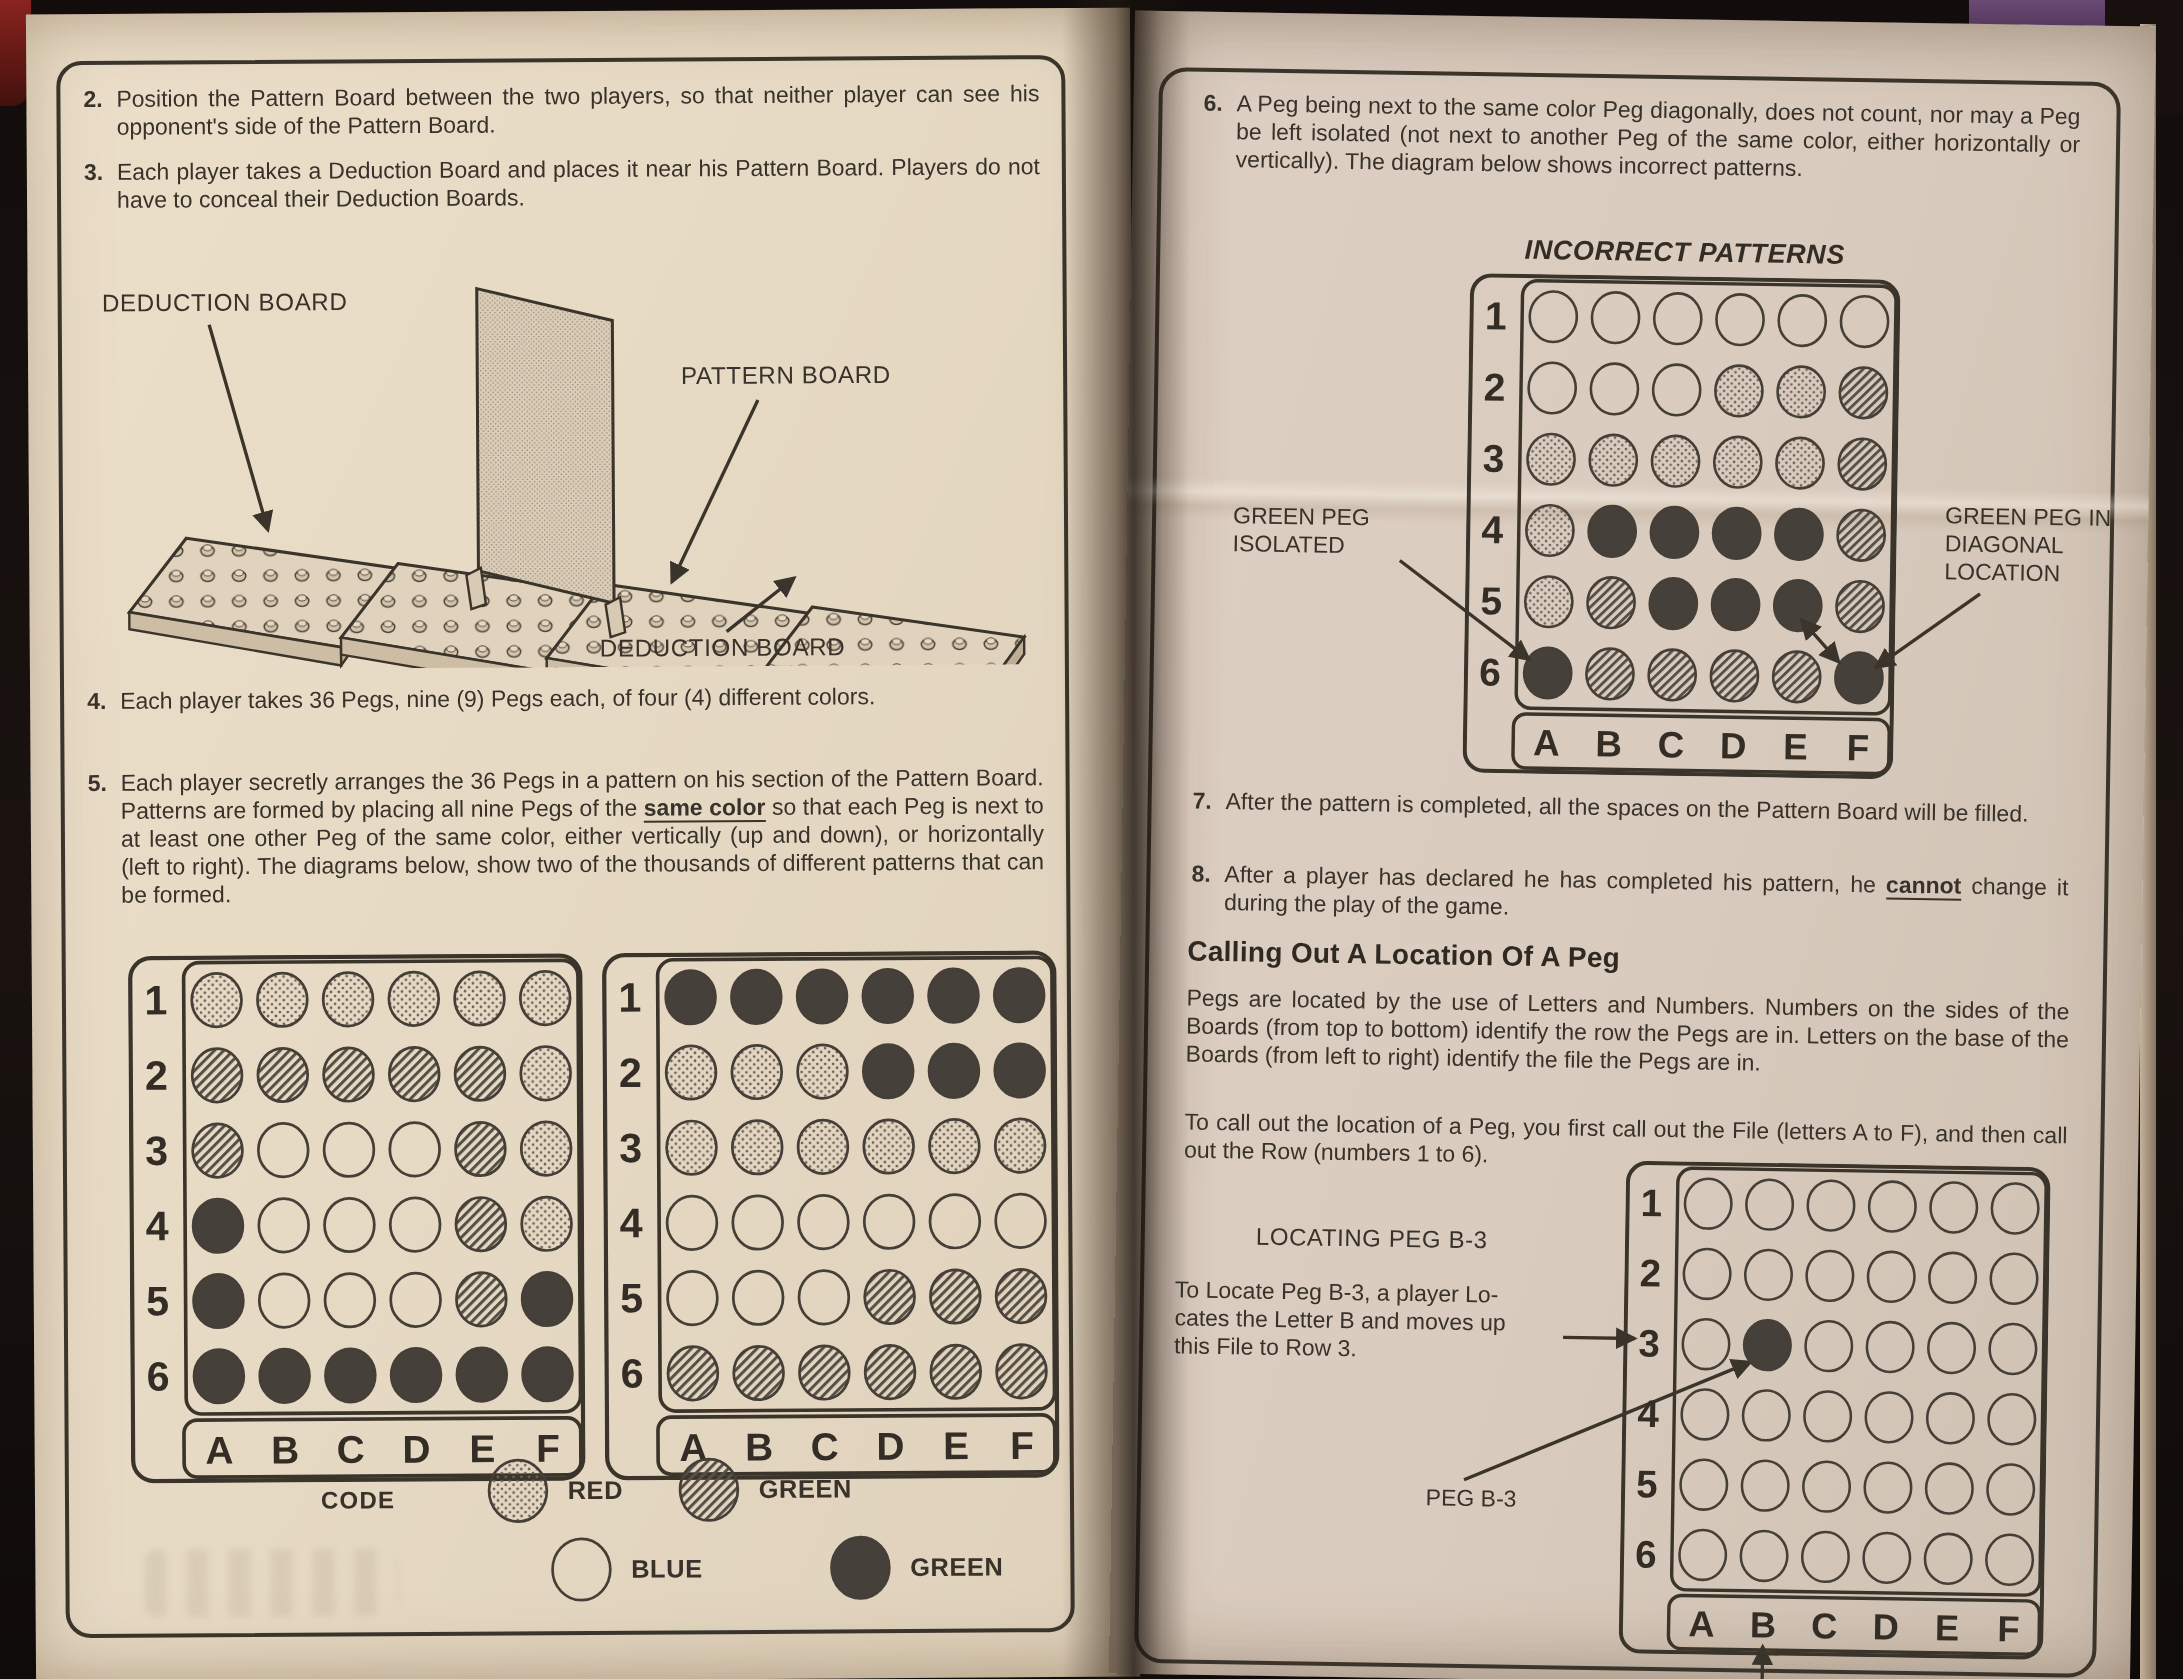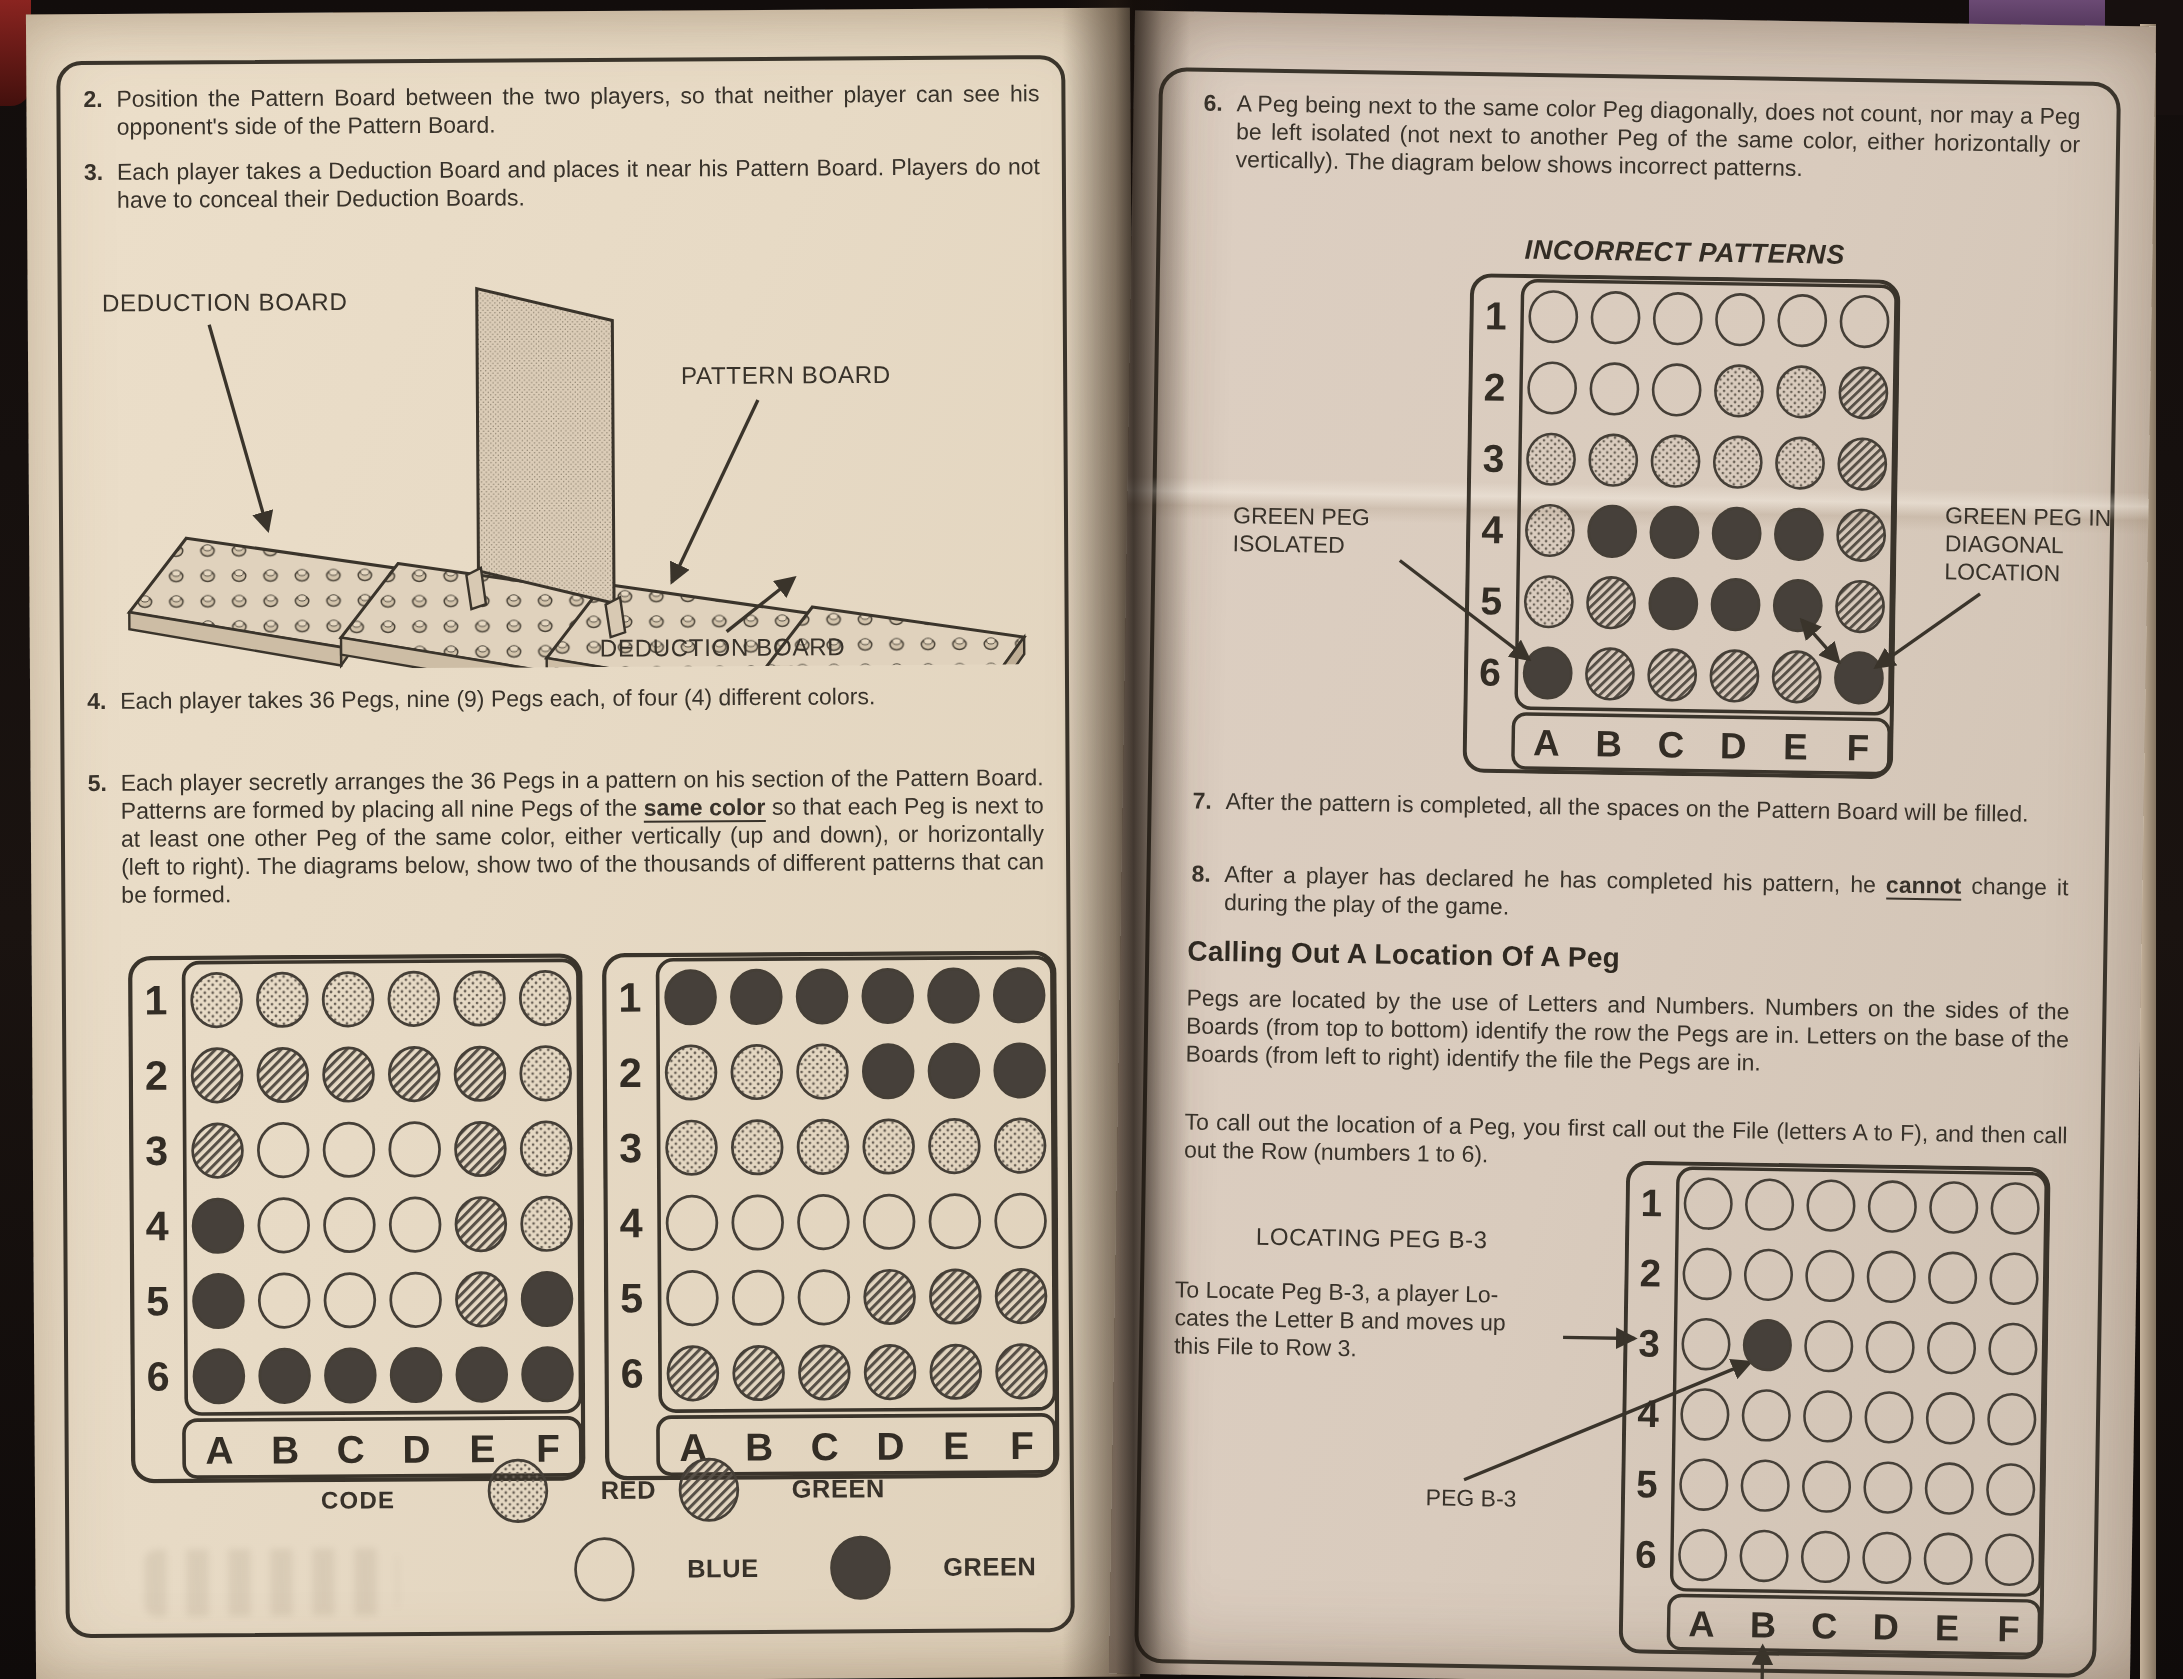--- a/index.html
+++ b/index.html
@@ -47,21 +47,21 @@
   .gnum{font:bold 68px "Liberation Sans",sans-serif;fill:#332d25;}
   .glet{font:bold 64px "Liberation Sans",sans-serif;fill:#332d25;}
   .peg{stroke:#453f37;stroke-width:4.5px;}
   
   .iso{position:absolute;left:57px;top:254px;width:965px;height:402px;}
   .iso text{font:40px "Liberation Sans",sans-serif;fill:#38322a;letter-spacing:1px;}
   .arrowline{stroke:#3a342b;stroke-width:5.5px;fill:none;}
   .overlay{position:absolute;left:0;top:0;width:100%;height:100%;pointer-events:none;}
   
   .legend-entry{position:absolute;display:flex;align-items:center;gap:15.7px;}
-  .legend-entry .lab{color:#38322a;font-size:25.4px;font-weight:bold;letter-spacing:0.6px;margin-left:33px;}
+  .legend-entry .lab{color:#38322a;font-size:25.4px;font-weight:bold;letter-spacing:0.6px;}
   .code-word{position:absolute;color:#38322a;font-weight:bold;font-size:24px;letter-spacing:1.2px;}
   .ghost{position:absolute;left:109px;top:1536px;width:254px;height:67px;opacity:.10;
     background:repeating-linear-gradient(90deg,#6a5a42 0 22px,transparent 22px 42px);filter:blur(3.6px);border-radius:12px;}
 </style>
 </head>
 <body>
 
 <svg width="0" height="0" style="position:absolute" aria-hidden="true">
   <defs>
     <pattern id="patR" width="13" height="13" patternUnits="userSpaceOnUse">
@@ -272,21 +272,21 @@
           <ellipse cx="56" cy="59" rx="48" ry="51" fill="url(#patR)" class="peg"></ellipse>
         </svg>
       <span class="lab">RED</span>
     </div>
     <div class="legend-entry" style="left:640px;top:1444px">
       <svg width="68" height="71" viewBox="0 0 112 118">
           <ellipse cx="56" cy="59" rx="48" ry="51" fill="url(#patY)" class="peg"></ellipse>
         </svg>
       <span class="lab">GREEN</span>
     </div>
-    <div class="legend-entry" style="left:535px;top:1523px">
+    <div class="legend-entry" style="left:512px;top:1523px">
       <svg width="68" height="71" viewBox="0 0 112 118">
           <ellipse cx="56" cy="59" rx="48" ry="51" fill="none" class="peg"></ellipse>
         </svg>
       <span class="lab">BLUE</span>
     </div>
     <div class="legend-entry" style="left:791px;top:1523px">
       <svg width="68" height="71" viewBox="0 0 112 118">
           <ellipse cx="56" cy="59" rx="48" ry="51" fill="#46403a" class="peg"></ellipse>
         </svg>
       <span class="lab">GREEN</span>

